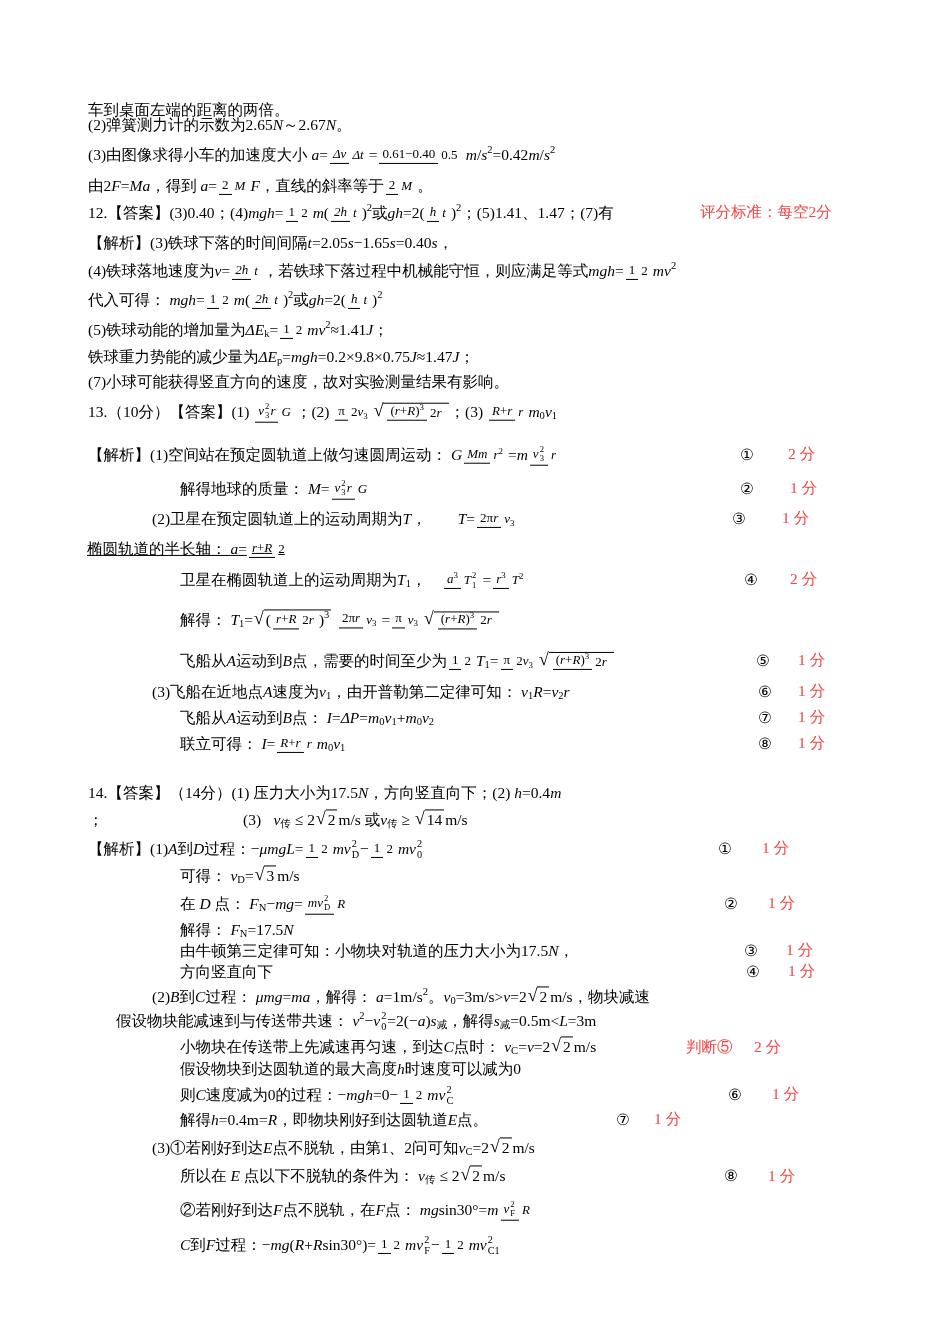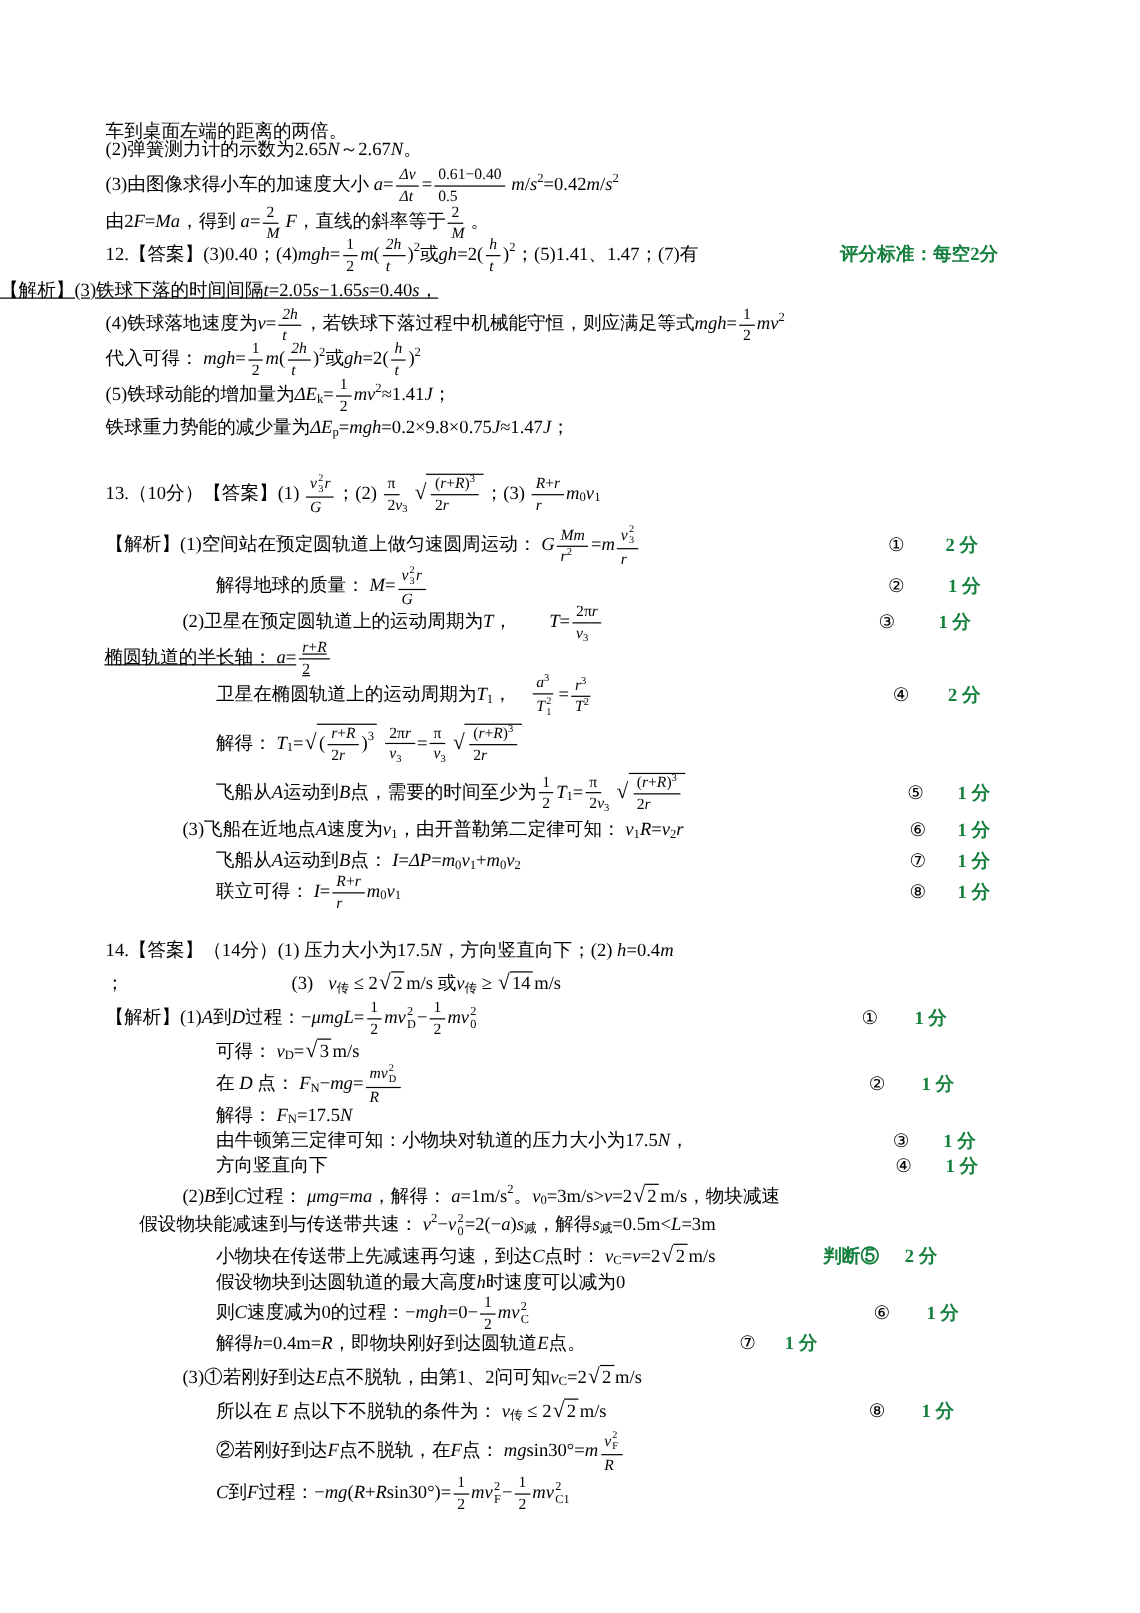--- a/index.html
+++ b/index.html
@@ -6,27 +6,27 @@
   html,body{margin:0;padding:0;background:#ffffff}
   .page{position:relative;width:950px;height:1344px;background:#fff;color:#000;
         font-family:"Liberation Serif","DejaVu Serif",serif;font-size:15.5px;overflow:hidden}
   .line{position:absolute;left:0;width:100%;transform:translateY(-50%)}
   .content{display:flex;align-items:center;white-space:nowrap;line-height:1.3}
   .tx{white-space:pre}
   .it{font-style:italic}
   .sup{font-size:0.68em;position:relative;top:-0.45em;line-height:1}
   .sub{font-size:0.68em;position:relative;top:0.4em;line-height:1}
   .ss{display:inline-flex;flex-direction:column;align-items:flex-start;font-size:0.66em;line-height:1.08;margin:0 1px}
-  .fr{display:inline-flex;flex-direction:column;align-items:flex-start;font-size:0.84em;line-height:1.15;margin:0 2px;text-align:center}
+  .fr{display:inline-flex;flex-direction:row;align-items:center;font-size:0.84em;line-height:1.15;margin:0 2px;text-align:center}
   .frn{display:inline-flex;align-items:center;border-bottom:1px solid currentColor;padding:0 3px 1px}
   .frd{display:inline-flex;align-items:center;padding:1px 3px 0}
   .sq{display:inline-flex;align-items:center;margin:0 1px}
   .sqr{font-size:1.15em;line-height:1;transform:translateY(-1px)}
   .sqb{display:inline-flex;align-items:center;border-top:1px solid currentColor;padding:0 2px}
-  .red{color:#15803d;font-weight:700}
+  .red{color:#ef4444;font-weight:400}
   .mark{position:absolute;top:50%;transform:translateY(-50%);white-space:nowrap}
   .spc{display:inline-block;flex:none}
 </style>
 </head>
 <body>
 
 <div class="page">
     <div class="line" style="top: 96px;">
       <div class="content" style="padding-left: 88px; margin-top: 29px;">
         <span class="tx">车到桌面左端的距离的两倍。</span>
@@ -141,21 +141,21 @@
             <span class="it"><span class="tx">t</span></span>
           </span>
         </span>
         <span class="tx">)</span>
         <span class="sup"><span class="tx">2</span></span>
         <span class="tx">；(5)1.41、1.47；(7)有</span>
       </div>
       <span class="mark red" style="left: 700px;">评分标准：每空2分</span>
     </div>
     <div class="line" style="top: 243px;">
-      <div class="content" style=" text-decoration: underline;">
+      <div class="content" style="padding-left: 88px;">
         <span class="tx">【解析】(3)铁球下落的时间间隔</span>
         <span class="it"><span class="tx">t</span></span>
         <span class="tx">=2.05</span>
         <span class="it"><span class="tx">s</span></span>
         <span class="tx">−1.65</span>
         <span class="it"><span class="tx">s</span></span>
         <span class="tx">=0.40</span>
         <span class="it"><span class="tx">s</span></span>
         <span class="tx">，</span>
       </div>
@@ -254,20 +254,25 @@
         <span class="tx">铁球重力势能的减少量为</span>
         <span class="it"><span class="tx">ΔE</span></span>
         <span class="sub"><span class="tx">p</span></span>
         <span class="tx">=</span>
         <span class="it"><span class="tx">mgh</span></span>
         <span class="tx">=0.2×9.8×0.75</span>
         <span class="it"><span class="tx">J</span></span>
         <span class="tx">≈1.47</span>
         <span class="it"><span class="tx">J</span></span>
         <span class="tx">；</span>
+      </div>
+    </div>
+    <div class="line" style="top: 382px;">
+      <div class="content" style="padding-left: 88px;">
+        <span class="tx">(7)小球可能获得竖直方向的速度，故对实验测量结果有影响。</span>
       </div>
     </div>
     <div class="line" style="top: 412px;">
       <div class="content" style="padding-left: 88px;">
         <span class="tx">13.（10分）【答案】(1)&nbsp;</span>
         <span class="fr">
           <span class="frn">
             <span class="it"><span class="tx">v</span></span>
             <span class="ss">
               <span class="ssu"><span class="tx">2</span></span>

